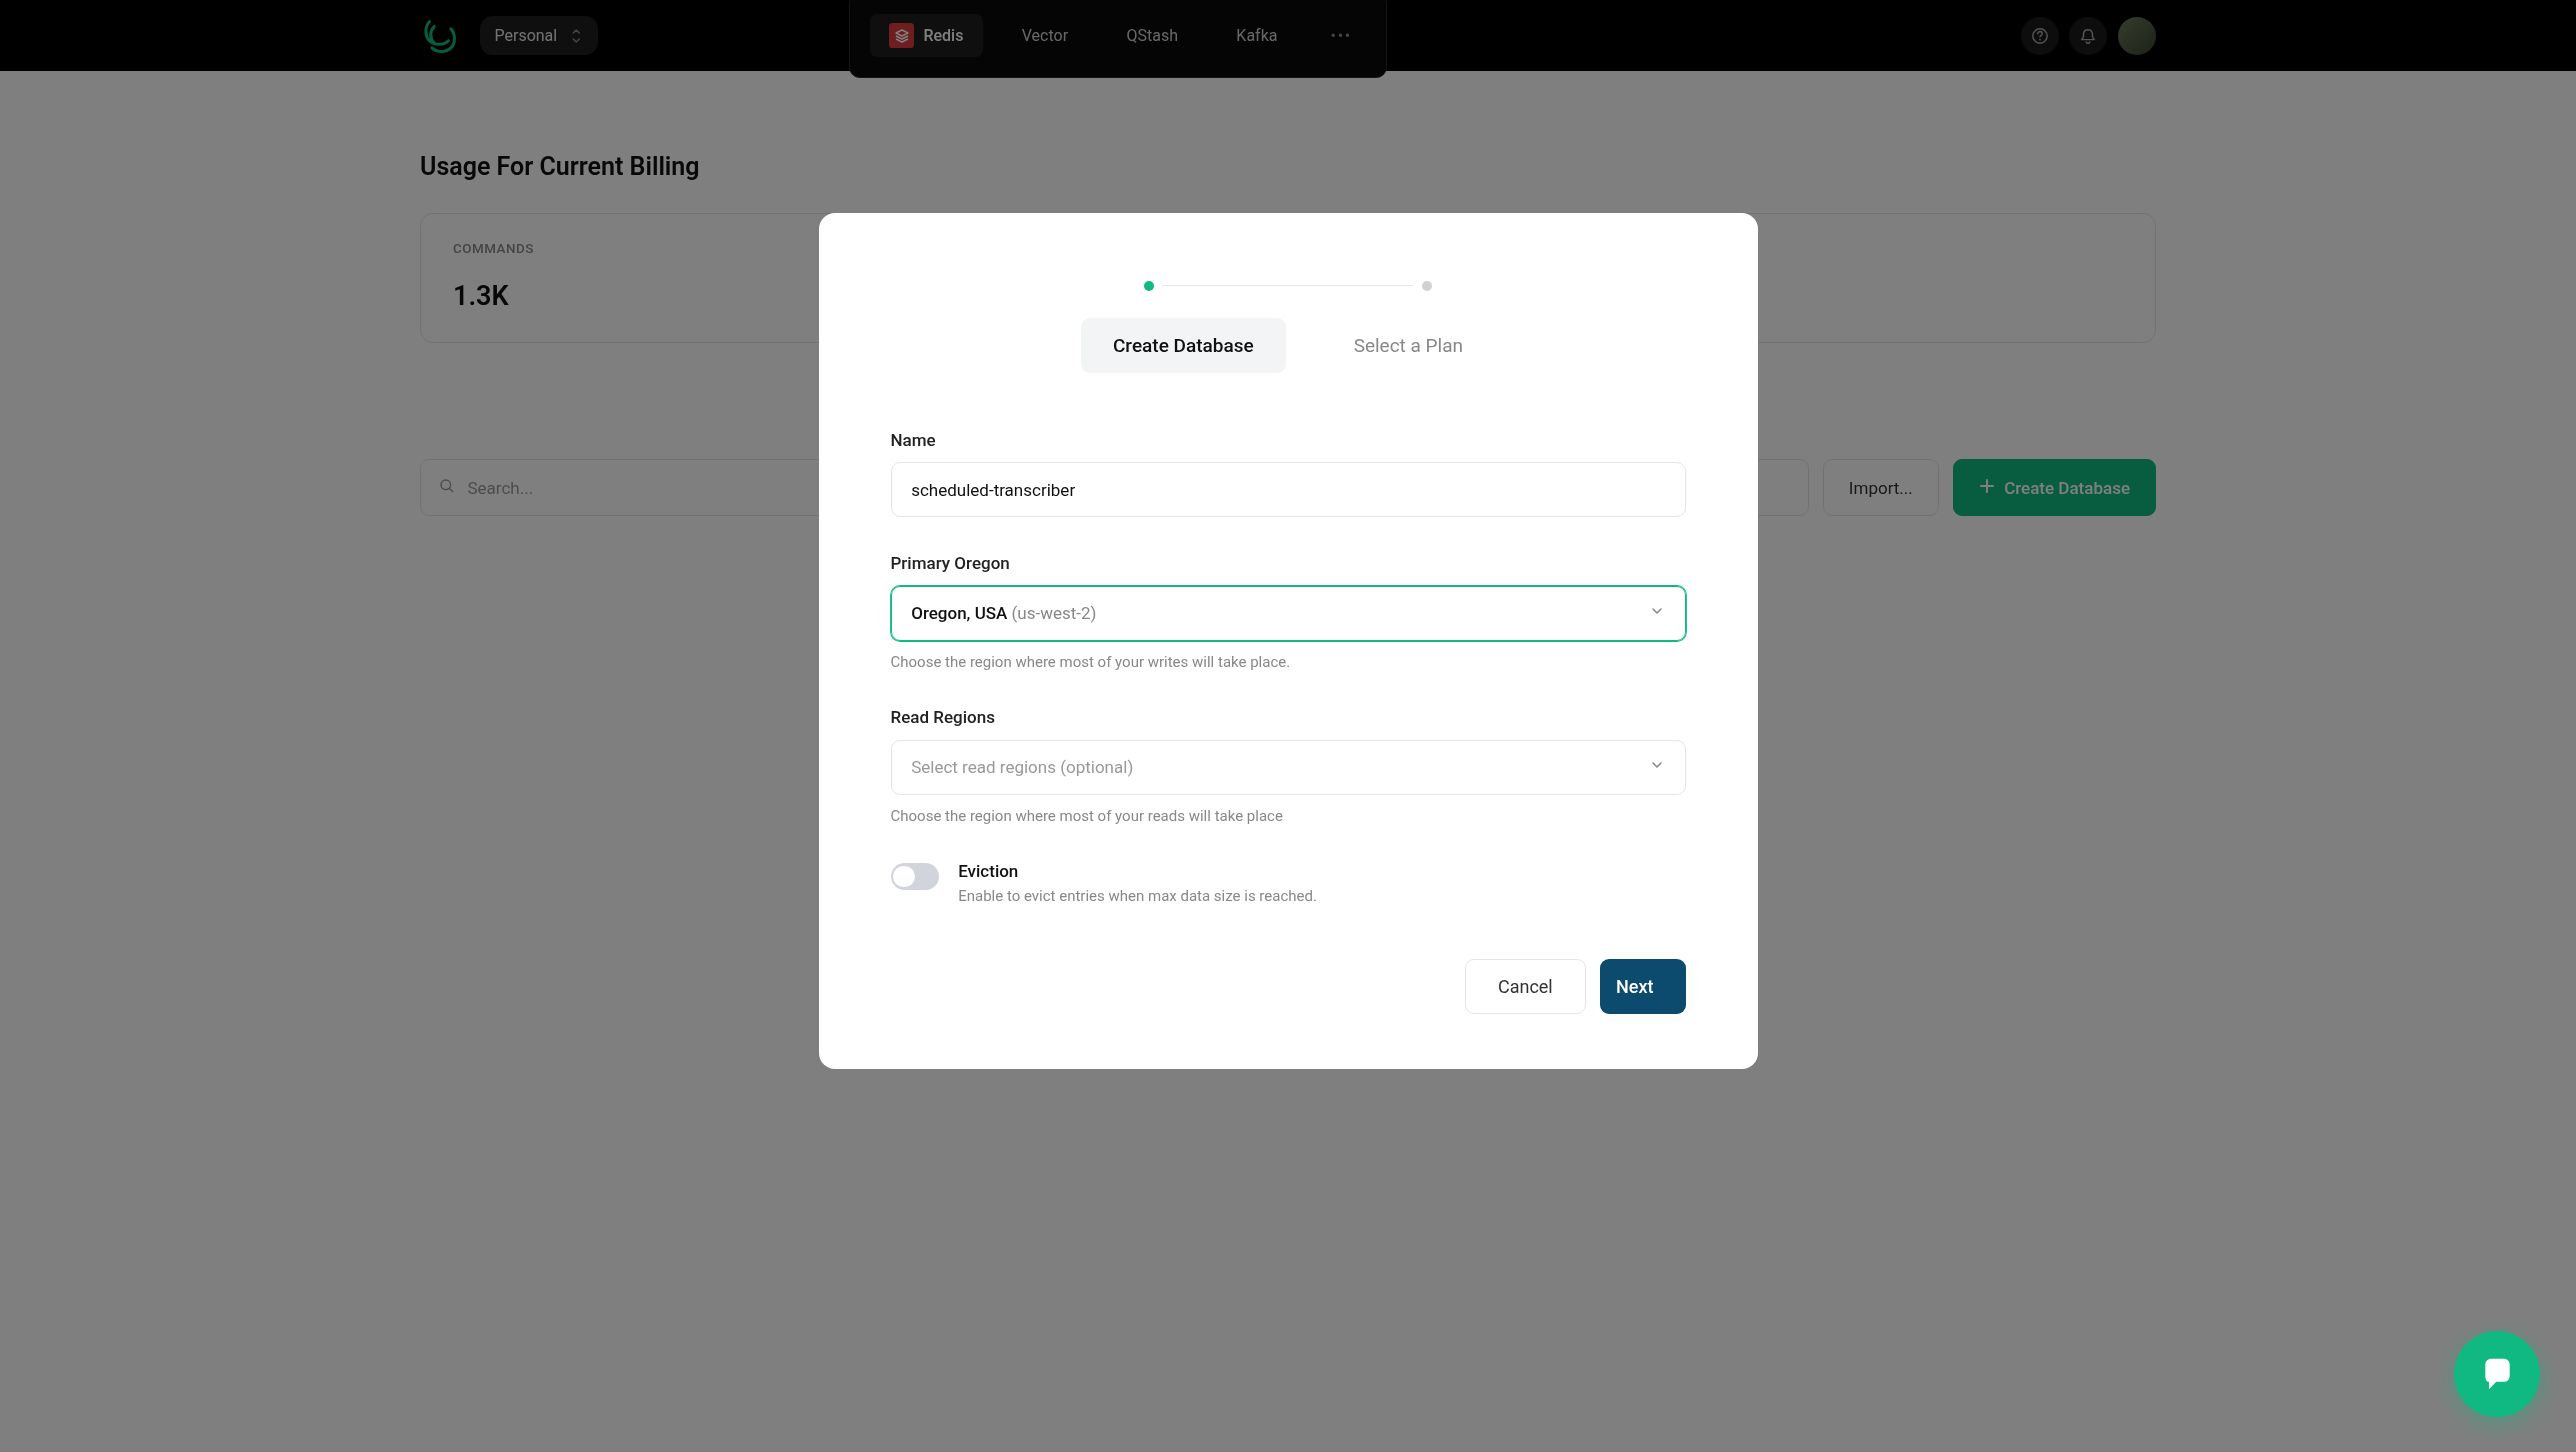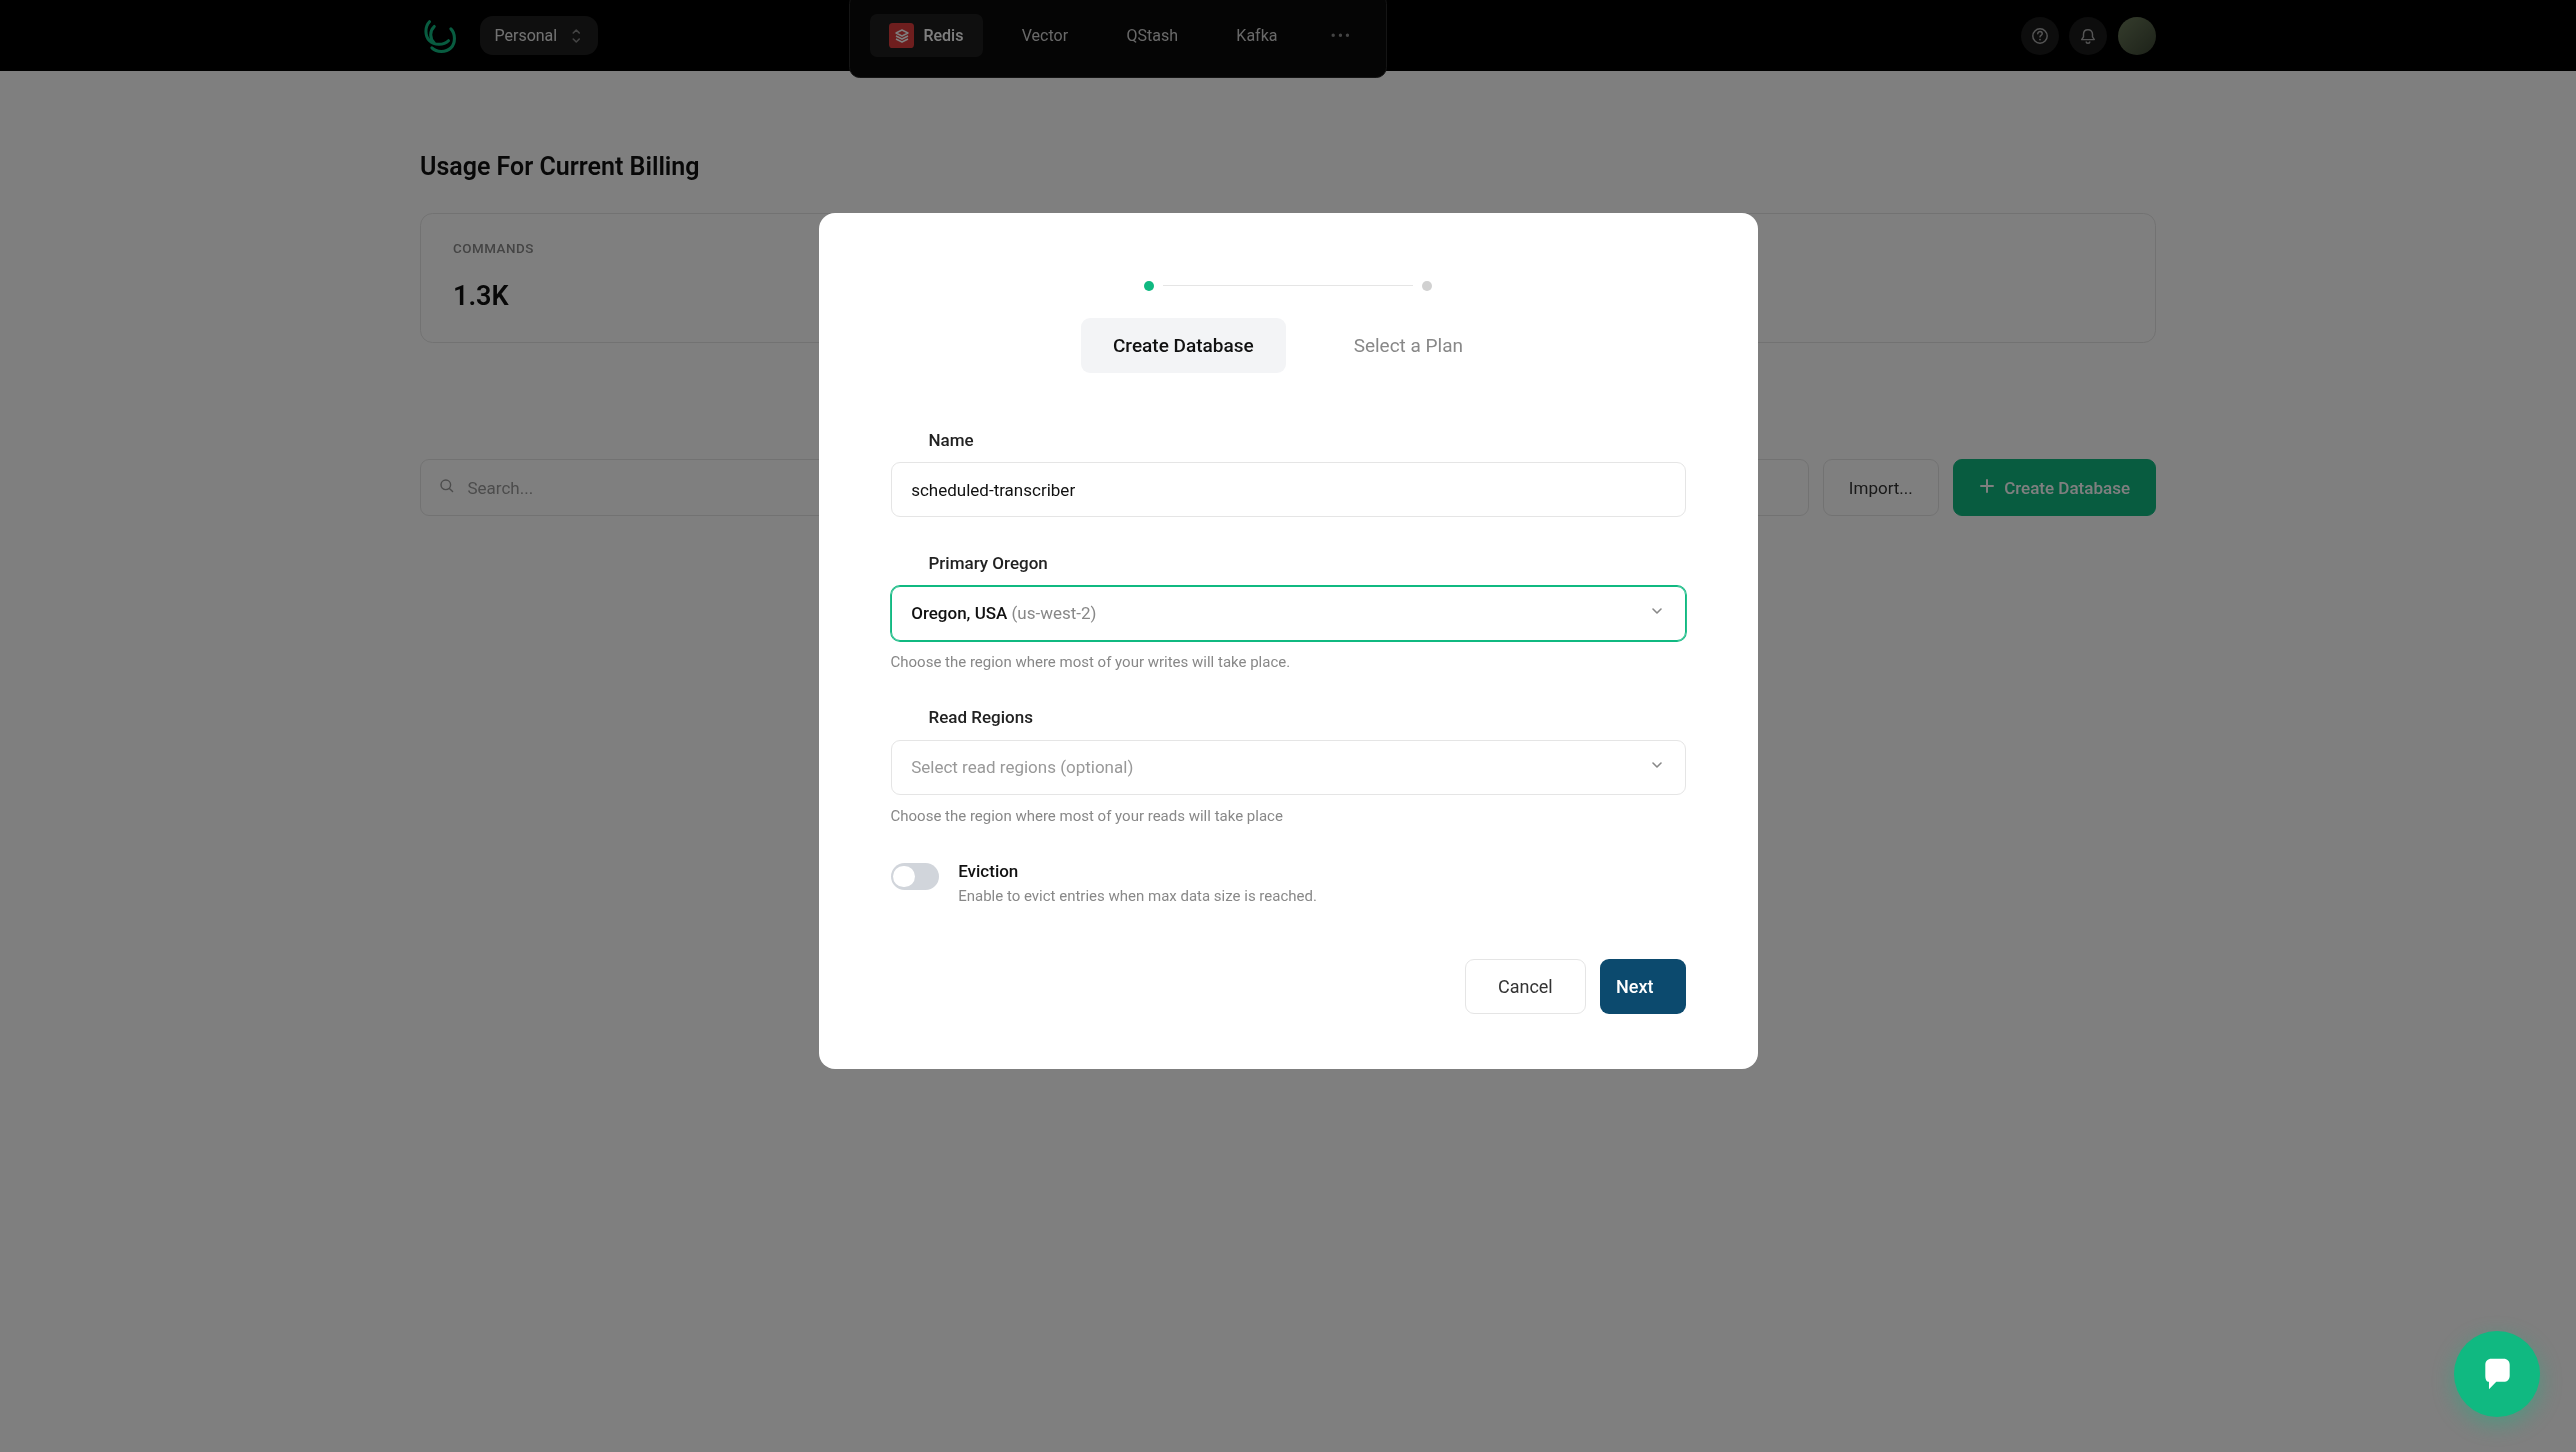--- a/index.html
+++ b/index.html
@@ -236,21 +236,20 @@
     }
     .form-group {
       margin-bottom: 36px;
     }
     .form-label {
       font-size: 17px;
       font-weight: 500;
       color: #222;
       margin-bottom: 12.5px;
       display: block;
-      margin-left: 38px;
     }
     .form-input {
       width: 100%;
       height: 55px;
       border: 0.9px solid #e5e5e5;
       border-radius: 9px;
       padding: 0 19.7px;
       font-size: 17px;
       color: #111;
     }

